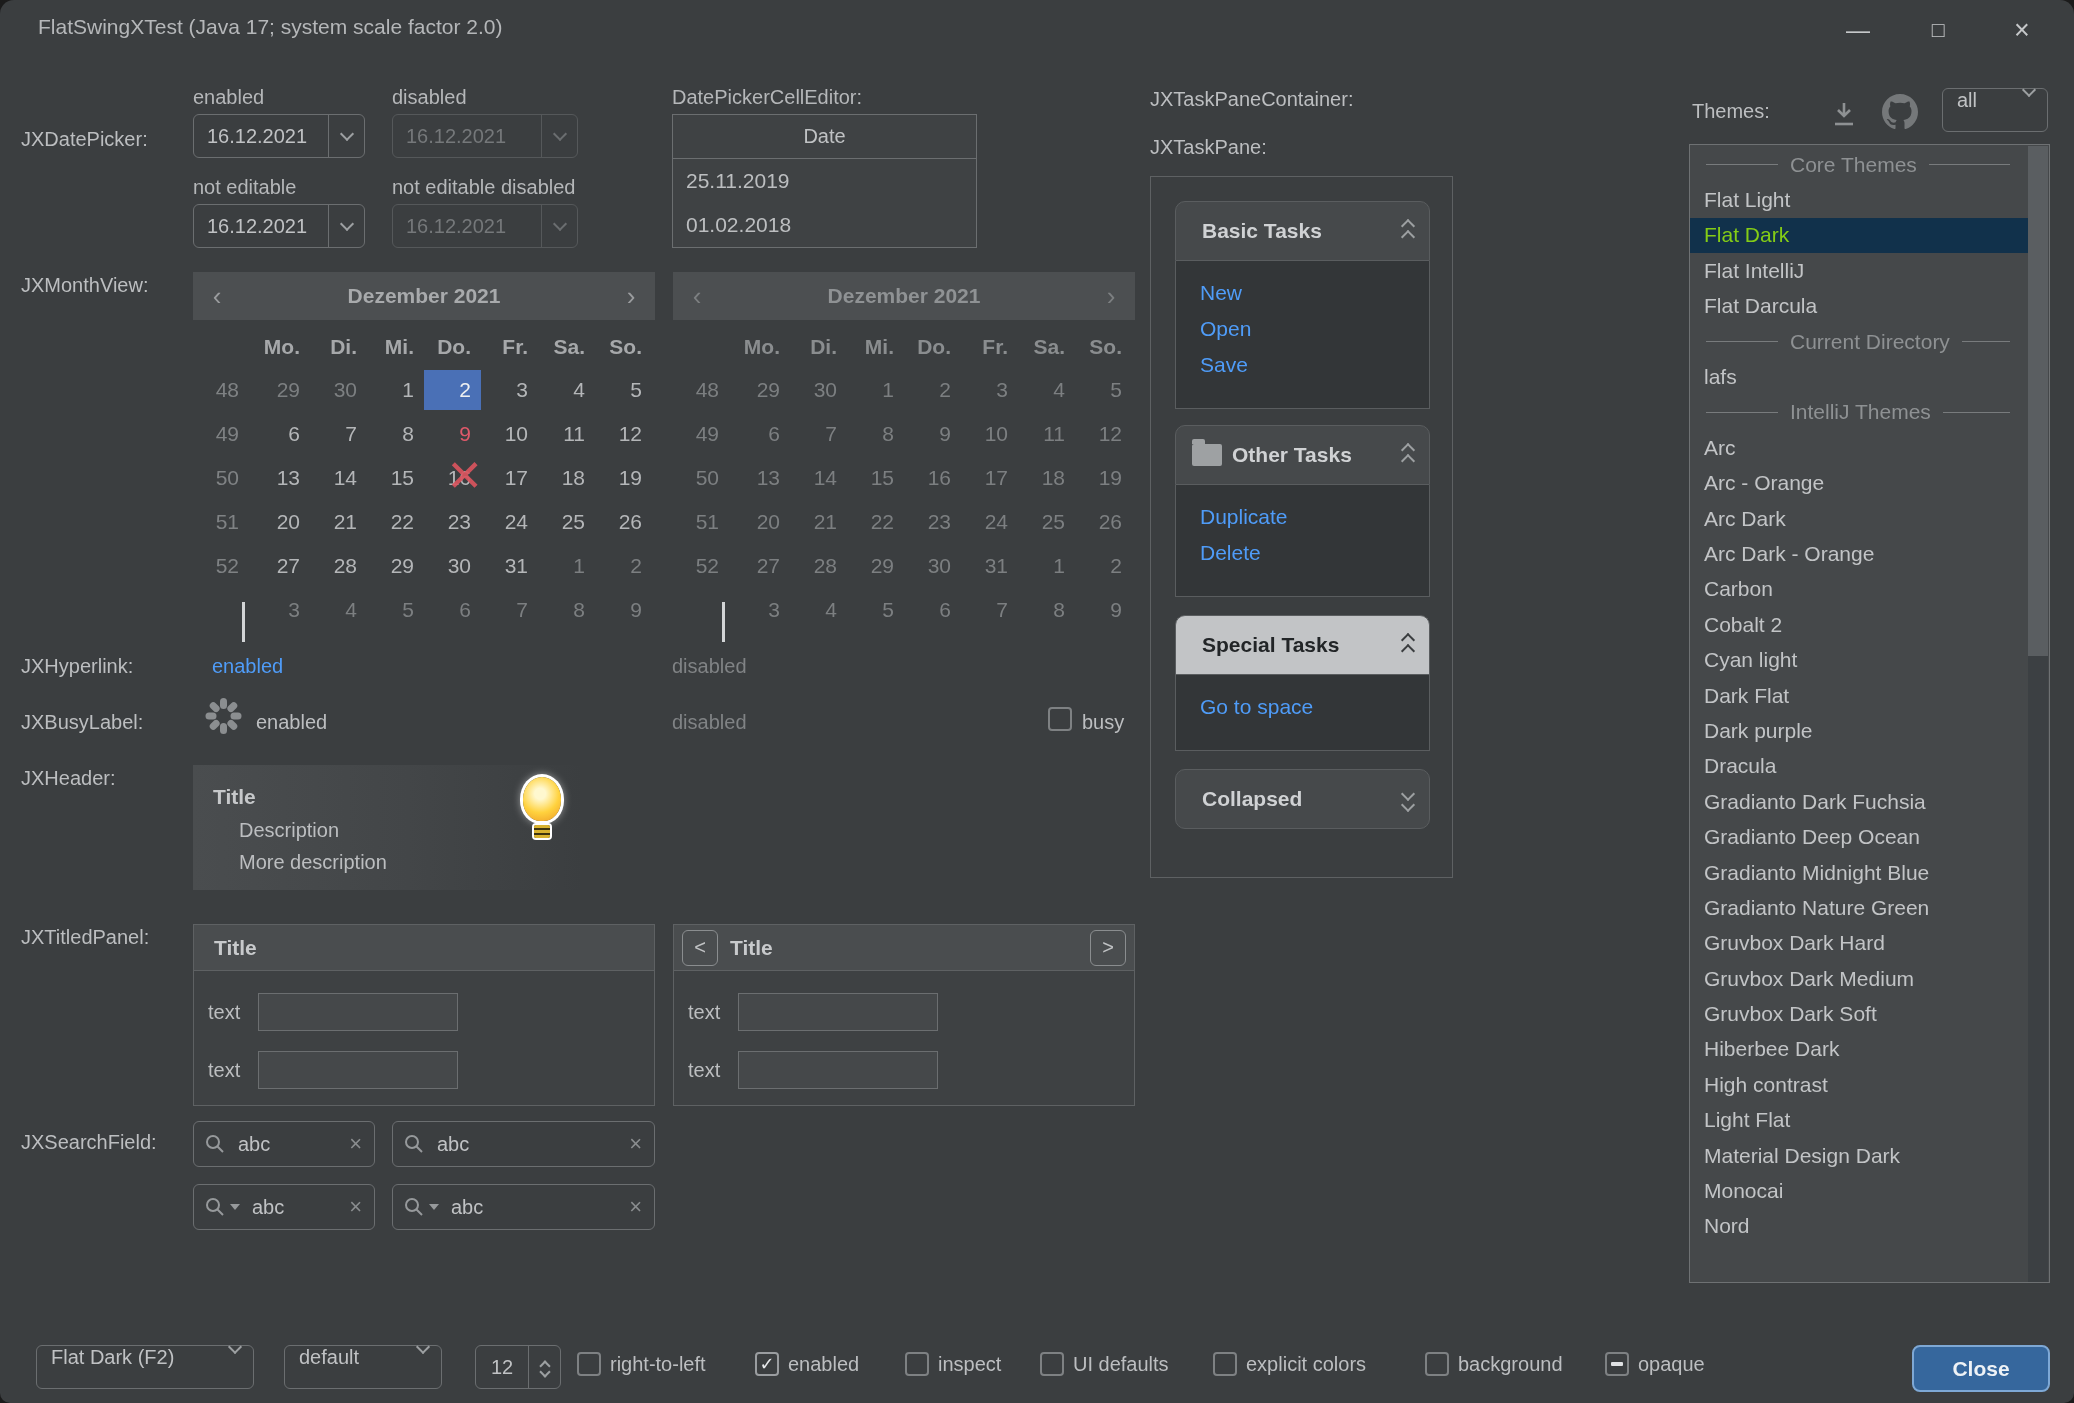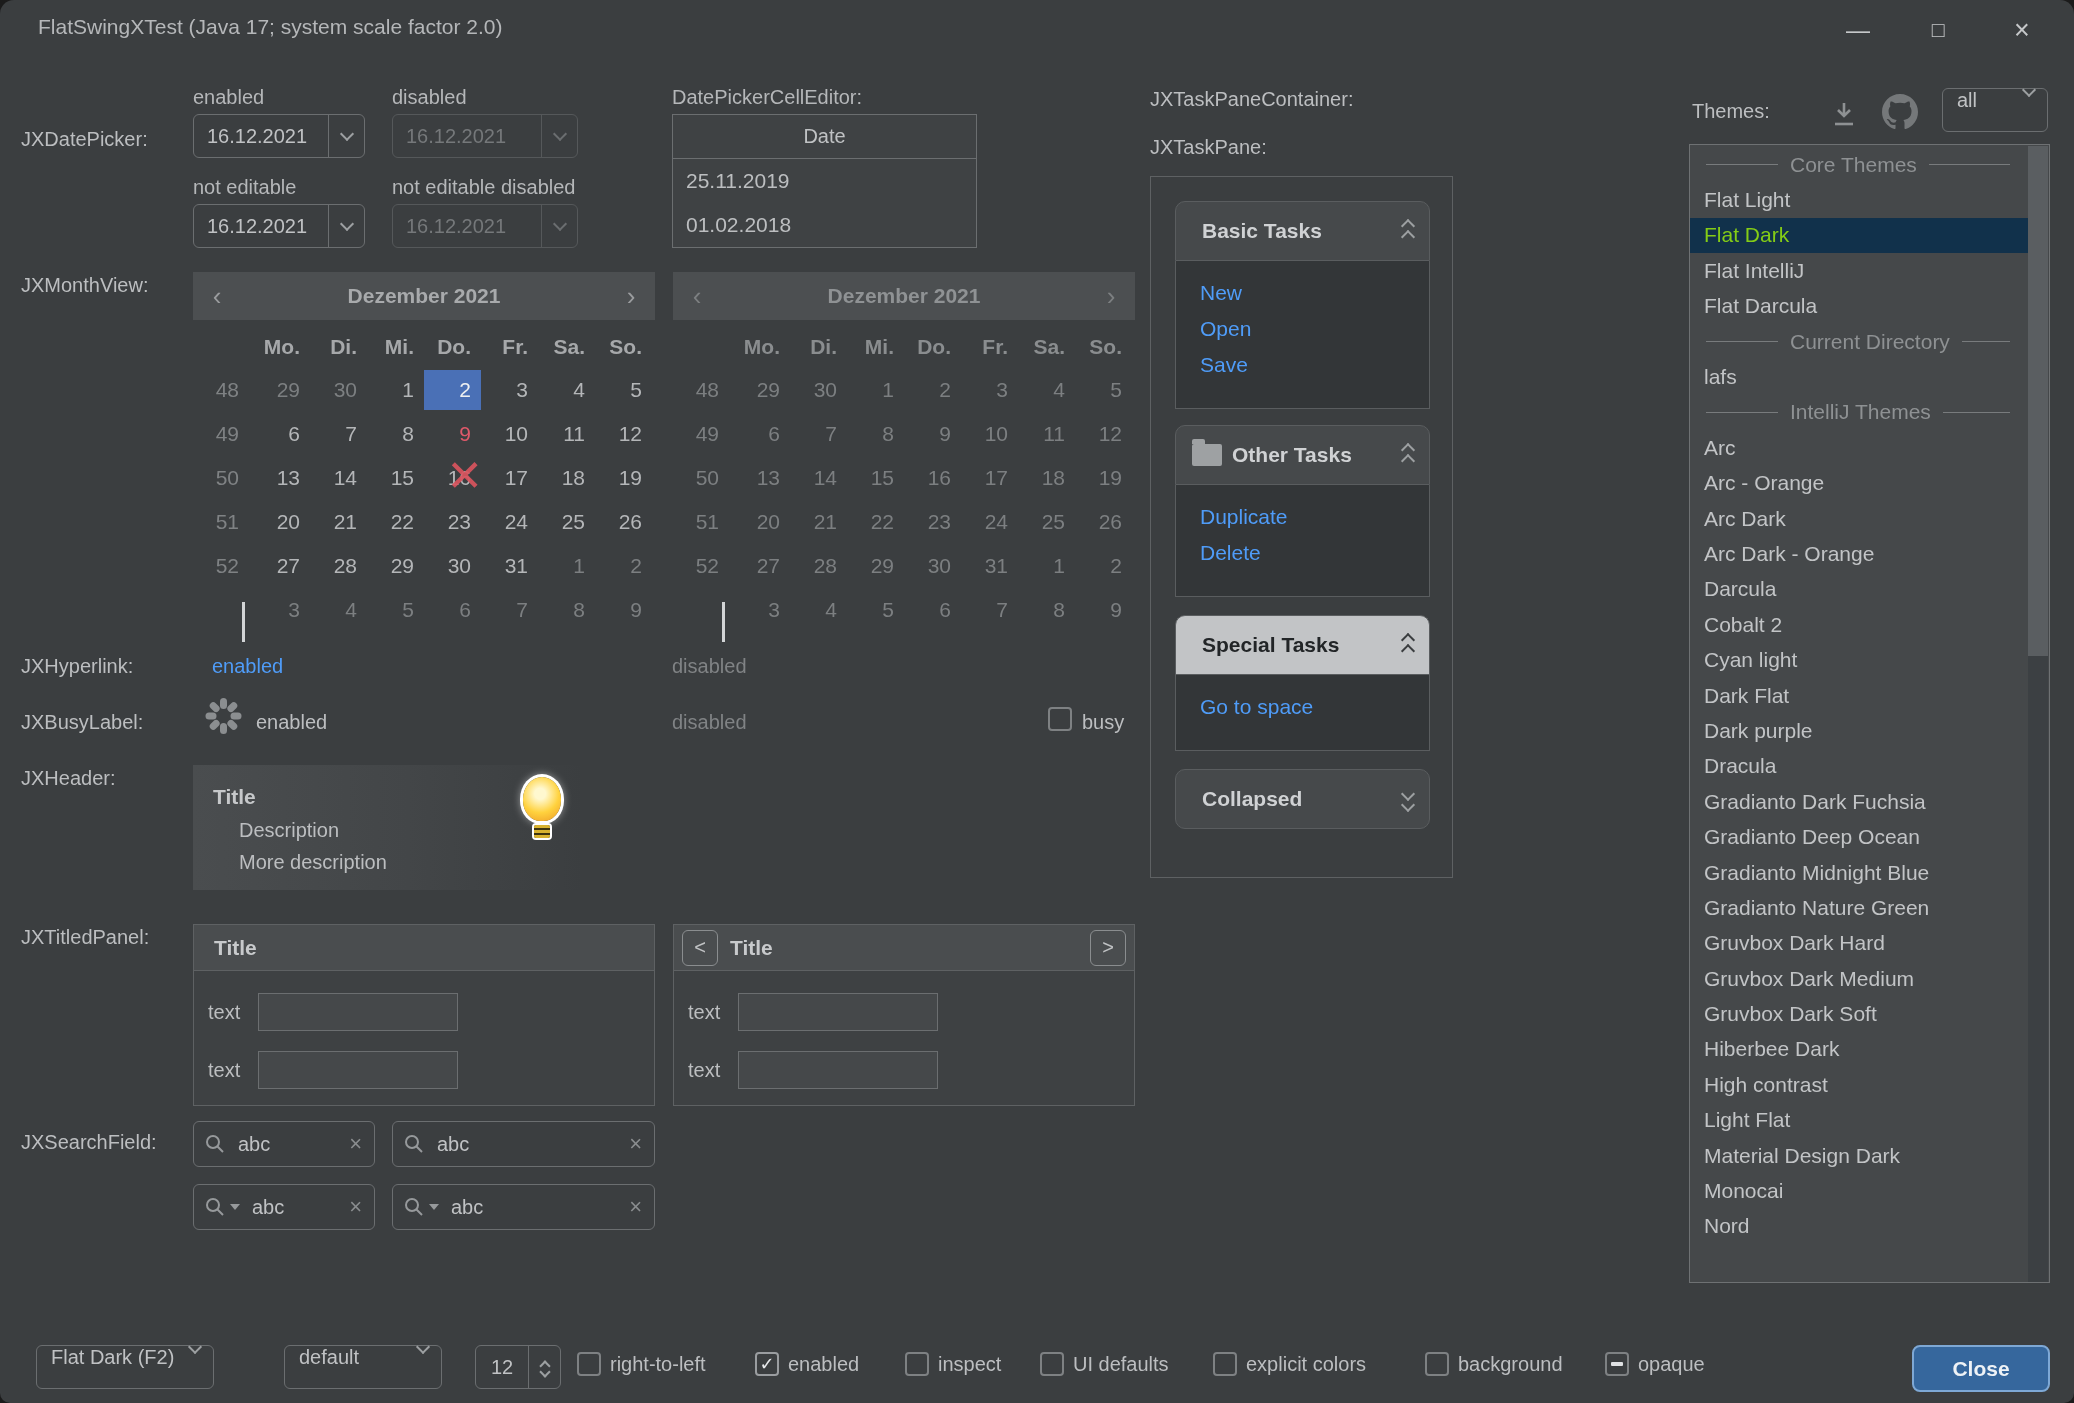--- a/index.html
+++ b/index.html
@@ -501,21 +501,21 @@
         <div class="trowi sel">Flat Dark</div>
         <div class="trowi">Flat IntelliJ</div>
         <div class="trowi">Flat Darcula</div>
         <div class="tsep">Current Directory</div>
         <div class="trowi">lafs</div>
         <div class="tsep">IntelliJ Themes</div>
         <div class="trowi">Arc</div>
         <div class="trowi">Arc - Orange</div>
         <div class="trowi">Arc Dark</div>
         <div class="trowi">Arc Dark - Orange</div>
-        <div class="trowi">Darcula</div>
+        <div class="trowi">Carbon</div>
         <div class="trowi">Cobalt 2</div>
         <div class="trowi">Cyan light</div>
         <div class="trowi">Dark Flat</div>
         <div class="trowi">Dark purple</div>
         <div class="trowi">Dracula</div>
         <div class="trowi">Gradianto Dark Fuchsia</div>
         <div class="trowi">Gradianto Deep Ocean</div>
         <div class="trowi">Gradianto Midnight Blue</div>
         <div class="trowi">Gradianto Nature Green</div>
         <div class="trowi">Gruvbox Dark Hard</div>
@@ -526,21 +526,21 @@
         <div class="trowi">Light Flat</div>
         <div class="trowi">Material Design Dark</div>
         <div class="trowi">Monocai</div>
         <div class="trowi">Nord</div>
       </div>
     <div id="vscroll">
         <div id="vthumb"></div>
       </div>
   </div>
 
-  <div class="abs combo" style="left:36px;top:1345px;width:178px">
+  <div class="abs combo" style="left:36px;top:1345px;width:218px">
     <span class="cval">Flat Dark (F2)</span>
     <span class="carr">
         <i class="chv down"></i>
       </span>
   </div>
   <div class="abs combo" style="left:284px;top:1345px;width:158px">
     <span class="cval">default</span>
     <span class="carr">
         <i class="chv down"></i>
       </span>

